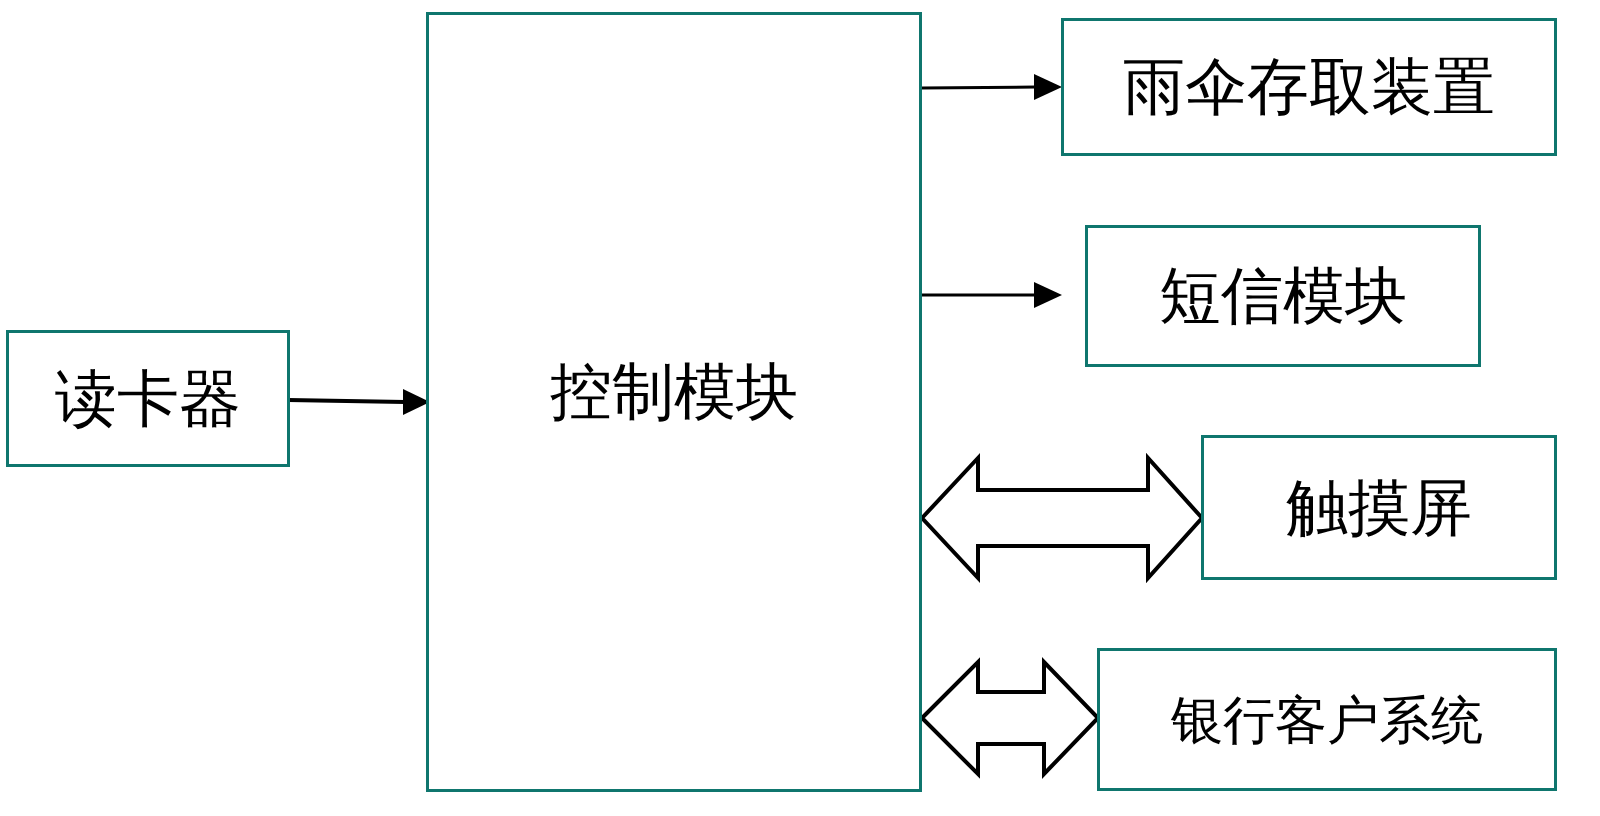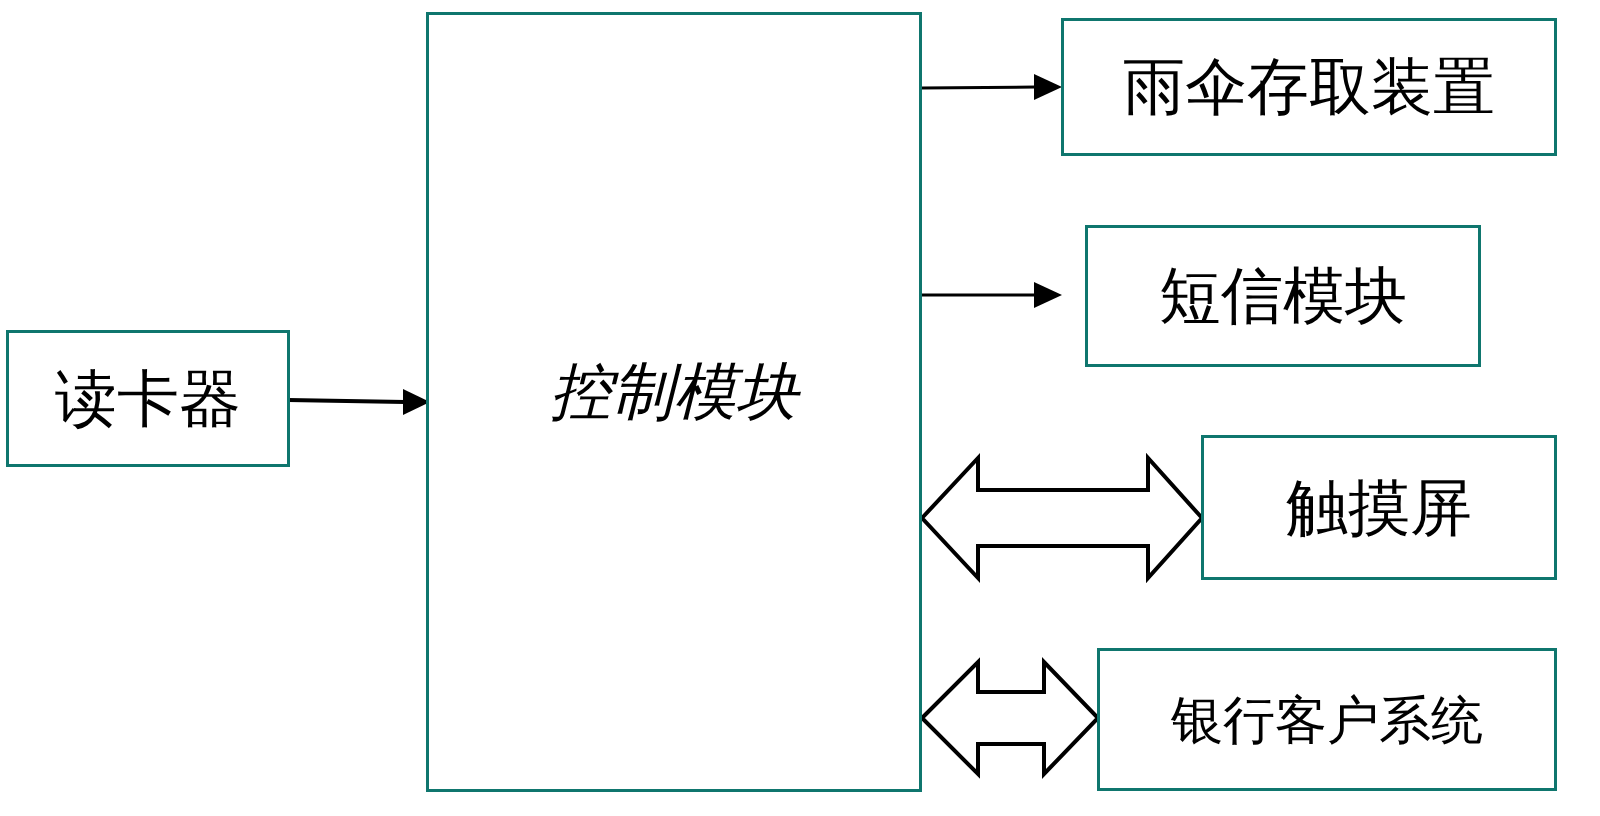--- a/index.html
+++ b/index.html
@@ -36,21 +36,21 @@
   <path d="M922,518 L978,458 L978,490 L1148,490 L1148,458 L1202,518 L1148,578 L1148,546 L978,546 L978,578 Z" fill="#fff" stroke="#000" stroke-width="4" stroke-linejoin="miter"></path>
 
   <path d="M922,718 L978,662 L978,692 L1044,692 L1044,662 L1098,718 L1044,774 L1044,744 L978,744 L978,774 Z" fill="#fff" stroke="#000" stroke-width="4" stroke-linejoin="miter"></path>
 </svg>
 
 <div class="box" style="left:6px;top:330px;width:284px;height:137px;">
   <span class="label">读卡器</span>
 </div>
 
 <div class="box" style="left:426px;top:12px;width:496px;height:780px;">
-  <span class="label" style="margin-top:-20px;font-style:italic;">控制模块</span>
+  <span class="label" style="margin-top:-20px;">控制模块</span>
 </div>
 
 <div class="box" style="left:1061px;top:18px;width:496px;height:138px;">
   <span class="label">雨伞存取装置</span>
 </div>
 
 <div class="box" style="left:1061px;top:225px;width:396px;height:142px;margin-left:24px;">
   <span class="label">短信模块</span>
 </div>
 

